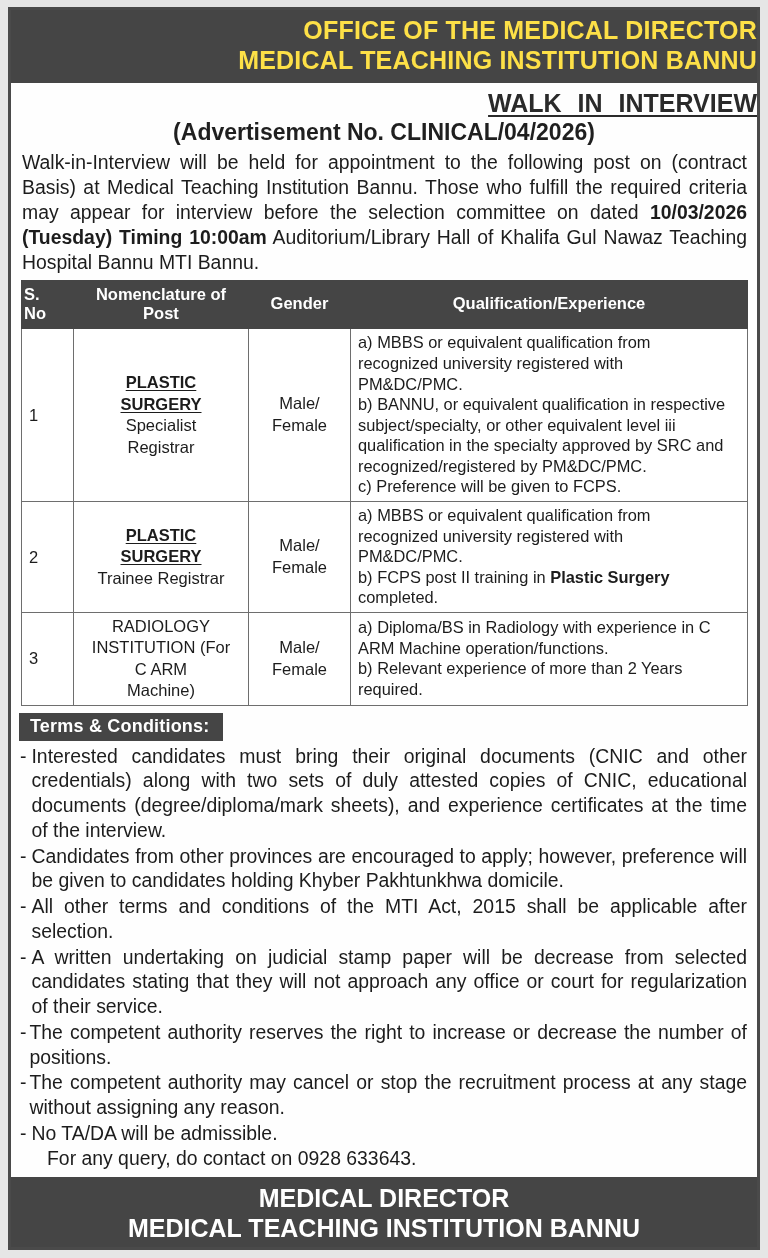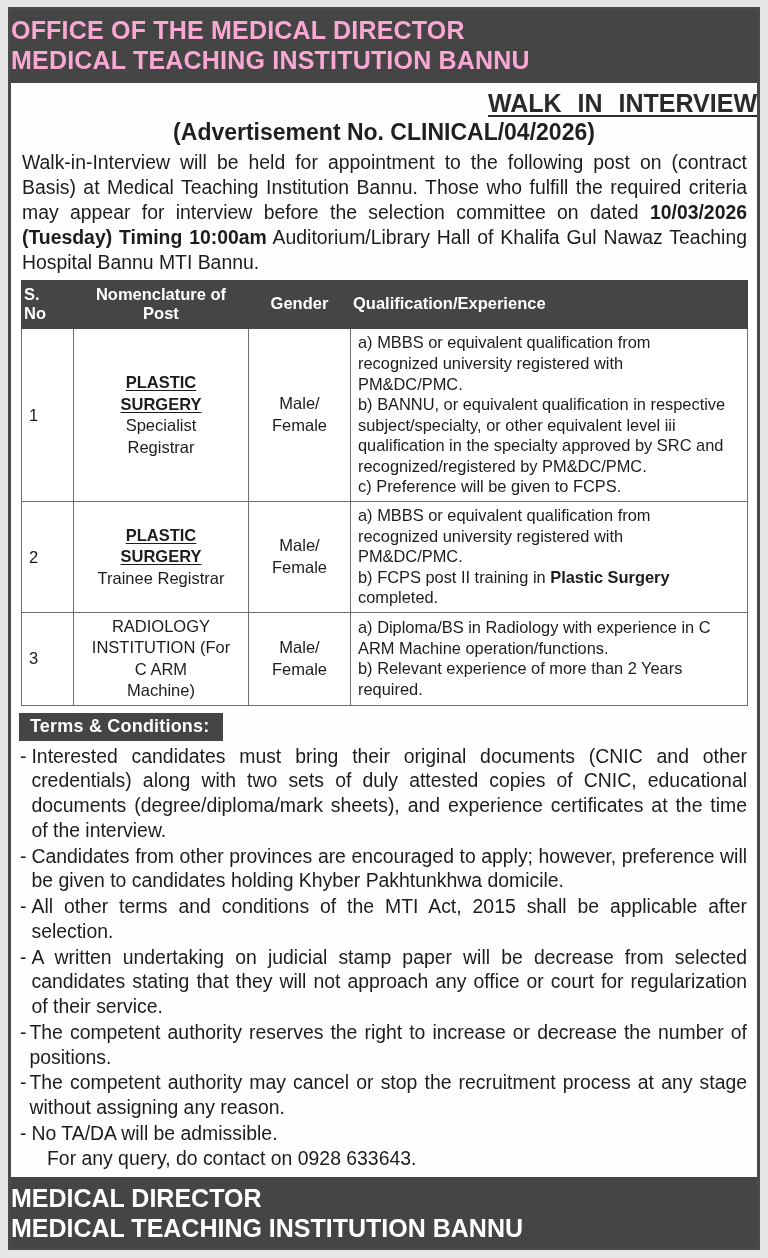--- a/index.html
+++ b/index.html
@@ -28,22 +28,22 @@
     border: 3px solid #4a4a4a;
     background: #fefefe;
     display: flex;
     flex-direction: column;
     overflow: hidden;
   }
 
   
   .masthead {
     background: #454545;
-    color: #f9a8d4;
-    text-align: left;
+    color: #fde047;
+    text-align: right;
     padding: 6px 0 8px 0;
     letter-spacing: .2px;
   }
   .masthead .ln {
     font-size: 25px;
     font-weight: bold;
     line-height: 1.18;
     white-space: nowrap;
   }
 
@@ -97,21 +97,21 @@
     color: #ffffff;
     font-size: 16.5px;
     font-weight: bold;
     line-height: 1.18;
     padding: 4px 2px 5px 2px;
     border-color: #454545;
   }
   th.c-sno   { width: 47px; text-align: left;   padding-left: 10px; }
   th.c-nom   { width: 170px; text-align: center; }
   th.c-gen   { width: 97px;  text-align: center; }
-  th.c-qual  { text-align: left; }
+  th.c-qual  { text-align: center; }
   th.c-sno .hl { display: block; }
 
   td.sno {
     text-align: left;
     padding-left: 7px;
     font-size: 16.5px;
     color: #1c1c1c;
   }
   td.nom {
     text-align: center;
@@ -181,20 +181,21 @@
     line-height: 1.27;
     padding: 0 10px 0 27px;
   }
 
   .spacer { flex: 1 1 auto; min-height: 6px; }
 
   
   .footer {
     background: #454545;
     color: #ffffff;
+    text-align: center;
     padding: 7px 0 9px 0;
   }
   .footer .ln {
     font-size: 25px;
     font-weight: bold;
     line-height: 1.18;
     white-space: nowrap;
   }
 </style>
 </head>

